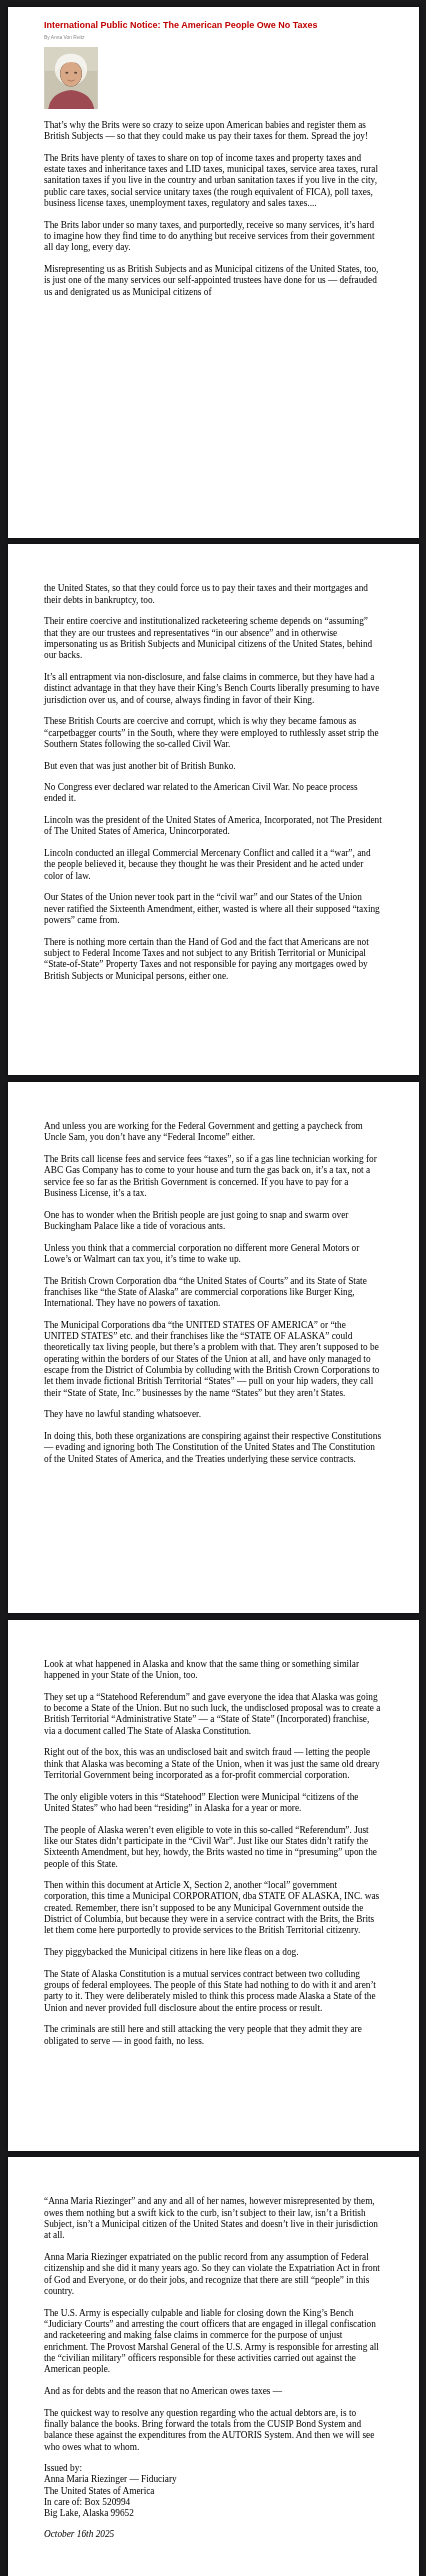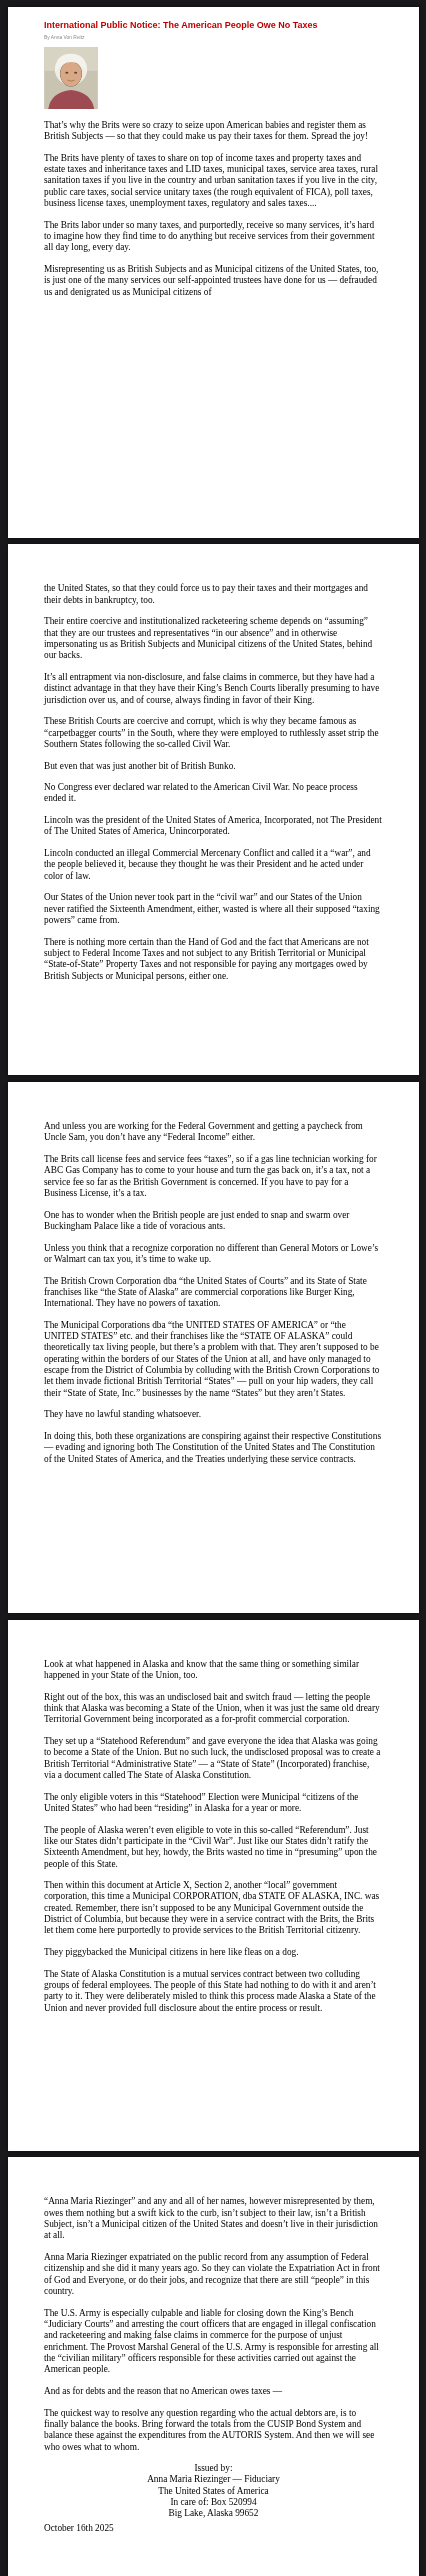--- a/index.html
+++ b/index.html
@@ -31,22 +31,22 @@
   }
   .photo { width: 54px; height: 62px; margin: 1px 0 11.3px 0; flex: 0 0 auto; }
   .photo svg { display: block; width: 100%; height: 100%; }
 
   .body { min-height: 0; }
   .para {
     margin: 0 0 10.3px 0; font-size: 9.3px; line-height: 1.22; color: #000;
     max-width: 338px;
   }
   .line { margin: 0; font-size: 9.3px; line-height: 1.22; color: #000; }
-  .sig { margin: 0 0 3px 0; text-align: center; }
-  .date { margin-bottom: 8px; }
+  .sig { margin: 0 0 9px 0; }
+  .date { margin-bottom: 8px; font-style: italic; }
 </style>
 </head>
 <body>
 
 <div class="stage">
 
   <section class="page first">
     <h1 class="doc-title">International Public Notice: The American People Owe No Taxes</h1>
     <div class="byline">By Anna Von Reitz</div>
     <div class="photo" aria-label="photo-of-anna-von-reitz">
@@ -83,39 +83,40 @@
         <p class="para">Lincoln conducted an illegal Commercial Mercenary Conflict and called it a “war”, and the people believed it, because they thought he was their President and he acted under color of law.</p>
         <p class="para">Our States of the Union never took part in the “civil war” and our States of the Union never ratified the Sixteenth Amendment, either, wasted is where all their supposed “taxing powers” came from.</p>
         <p class="para">There is nothing more certain than the Hand of God and the fact that Americans are not subject to Federal Income Taxes and not subject to any British Territorial or Municipal “State-of-State” Property Taxes and not responsible for paying any mortgages owed by British Subjects or Municipal persons, either one.</p>
       </div>
   </section>
 
   <section class="page">
     <div class="body">
         <p class="para">And unless you are working for the Federal Government and getting a paycheck from Uncle Sam, you don’t have any “Federal Income” either.</p>
         <p class="para">The Brits call license fees and service fees “taxes”, so if a gas line technician working for ABC Gas Company has to come to your house and turn the gas back on, it’s a tax, not a service fee so far as the British Government is concerned.  If you have to pay for a Business License, it’s a tax.</p>
-        <p class="para">One has to wonder when the British people are just ended to snap and swarm over Buckingham Palace like a tide of voracious ants.</p>
-        <p class="para">Unless you think that a recognize corporation no different than General Motors or Lowe’s or Walmart can tax you, it’s time to wake up.</p>
+        <p class="para">One has to wonder when the British people are just going to snap and swarm over Buckingham Palace like a tide of voracious ants.</p>
+        <p class="para">Unless you think that a commercial corporation no different more General Motors or Lowe’s or Walmart can tax you, it’s time to wake up.</p>
         <p class="para">The British Crown Corporation dba “the United States of Courts” and its State of State franchises like “the State of Alaska” are commercial corporations like Burger King, International.  They have no powers of taxation.</p>
         <p class="para">The Municipal Corporations dba “the UNITED STATES OF AMERICA” or “the UNITED STATES” etc. and their franchises like the “STATE OF ALASKA” could theoretically tax living people, but there’s a problem with that.  They aren’t supposed to be operating within the borders of our States of the Union at all, and have only managed to escape from the District of Columbia by colluding with the British Crown Corporations to let them invade fictional British Territorial “States” — pull on your hip waders, they call their “State of State, Inc.” businesses by the name “States” but they aren’t States.</p>
         <p class="para">They have no lawful standing whatsoever.</p>
         <p class="para">In doing this, both these organizations are conspiring against their respective Constitutions — evading and ignoring both The Constitution of the United States and The Constitution of the United States of America, and the Treaties underlying these service contracts.</p>
       </div>
   </section>
 
   <section class="page">
     <div class="body">
         <p class="para">Look at what happened in Alaska and know that the same thing or something similar happened in your State of the Union, too.</p>
+        <p class="para">They set up a “Statehood Referendum” and gave everyone the idea that Alaska was going to become a State of the Union.  But no such luck, the undisclosed proposal was to create a British Territorial “Administrative State” — a “State of State” (Incorporated) franchise, via a document called The State of Alaska Constitution.</p>
         <p class="para">Right out of the box, this was an undisclosed bait and switch fraud — letting the people think that Alaska was becoming a State of the Union, when it was just the same old dreary Territorial Government being incorporated as a for-profit commercial corporation.</p>
-        <p class="para">They set up a “Statehood Referendum” and gave everyone the idea that Alaska was going to become a State of the Union.  But no such luck, the undisclosed proposal was to create a British Territorial “Administrative State” — a “State of State” (Incorporated) franchise, via a document called The State of Alaska Constitution.</p>
         <p class="para">The only eligible voters in this “Statehood” Election were Municipal “citizens of the United States” who had been “residing” in Alaska for a year or more.</p>
         <p class="para">The people of Alaska weren’t even eligible to vote in this so-called “Referendum”.  Just like our States didn’t participate in the “Civil War”.  Just like our States didn’t ratify the Sixteenth Amendment, but hey, howdy, the Brits wasted no time in “presuming” upon the people of this State.</p>
         <p class="para">Then within this document at Article X, Section 2, another “local” government corporation, this time a Municipal CORPORATION, dba STATE OF ALASKA, INC. was created.  Remember, there isn’t supposed to be any Municipal Government outside the District of Columbia, but because they were in a service contract with the Brits, the Brits let them come here purportedly to provide services to the British Territorial citizenry.</p>
         <p class="para">They piggybacked the Municipal citizens in here like fleas on a dog.</p>
         <p class="para">The State of Alaska Constitution is a mutual services contract between two colluding groups of federal employees.  The people of this State had nothing to do with it and aren’t party to it.  They were deliberately misled to think this process made Alaska a State of the Union and never provided full disclosure about the entire process or result.</p>
+        <p class="para">The criminals are still here and still attacking the very people that they admit they are obligated to serve — in good faith, no less.</p>
       </div>
   </section>
 
   <section class="page">
     <div class="body">
         <p class="para">“Anna Maria Riezinger” and any and all of her names, however misrepresented by them, owes them nothing but a swift kick to the curb, isn’t subject to their law, isn’t a British Subject, isn’t a Municipal citizen of the United States and doesn’t live in their jurisdiction at all.</p>
         <p class="para">Anna Maria Riezinger expatriated on the public record from any assumption of Federal citizenship and she did it many years ago.  So they can violate the Expatriation Act in front of God and Everyone, or do their jobs, and recognize that there are still “people” in this country.</p>
         <p class="para">The U.S. Army is especially culpable and liable for closing down the King’s Bench “Judiciary Courts” and arresting the court officers that are engaged in illegal confiscation and racketeering and making false claims in commerce for the purpose of unjust enrichment.  The Provost Marshal General of the U.S. Army is responsible for arresting all the “civilian military” officers responsible for these activities carried out against the American people.</p>
         <p class="para">And as for debts and the reason that no American owes taxes —</p>
         <p class="para">The quickest way to resolve any question regarding who the actual debtors are, is to finally balance the books.  Bring forward the totals from the CUSIP Bond System and balance these against the expenditures from the AUTORIS System.  And then we will see who owes what to whom.</p>

